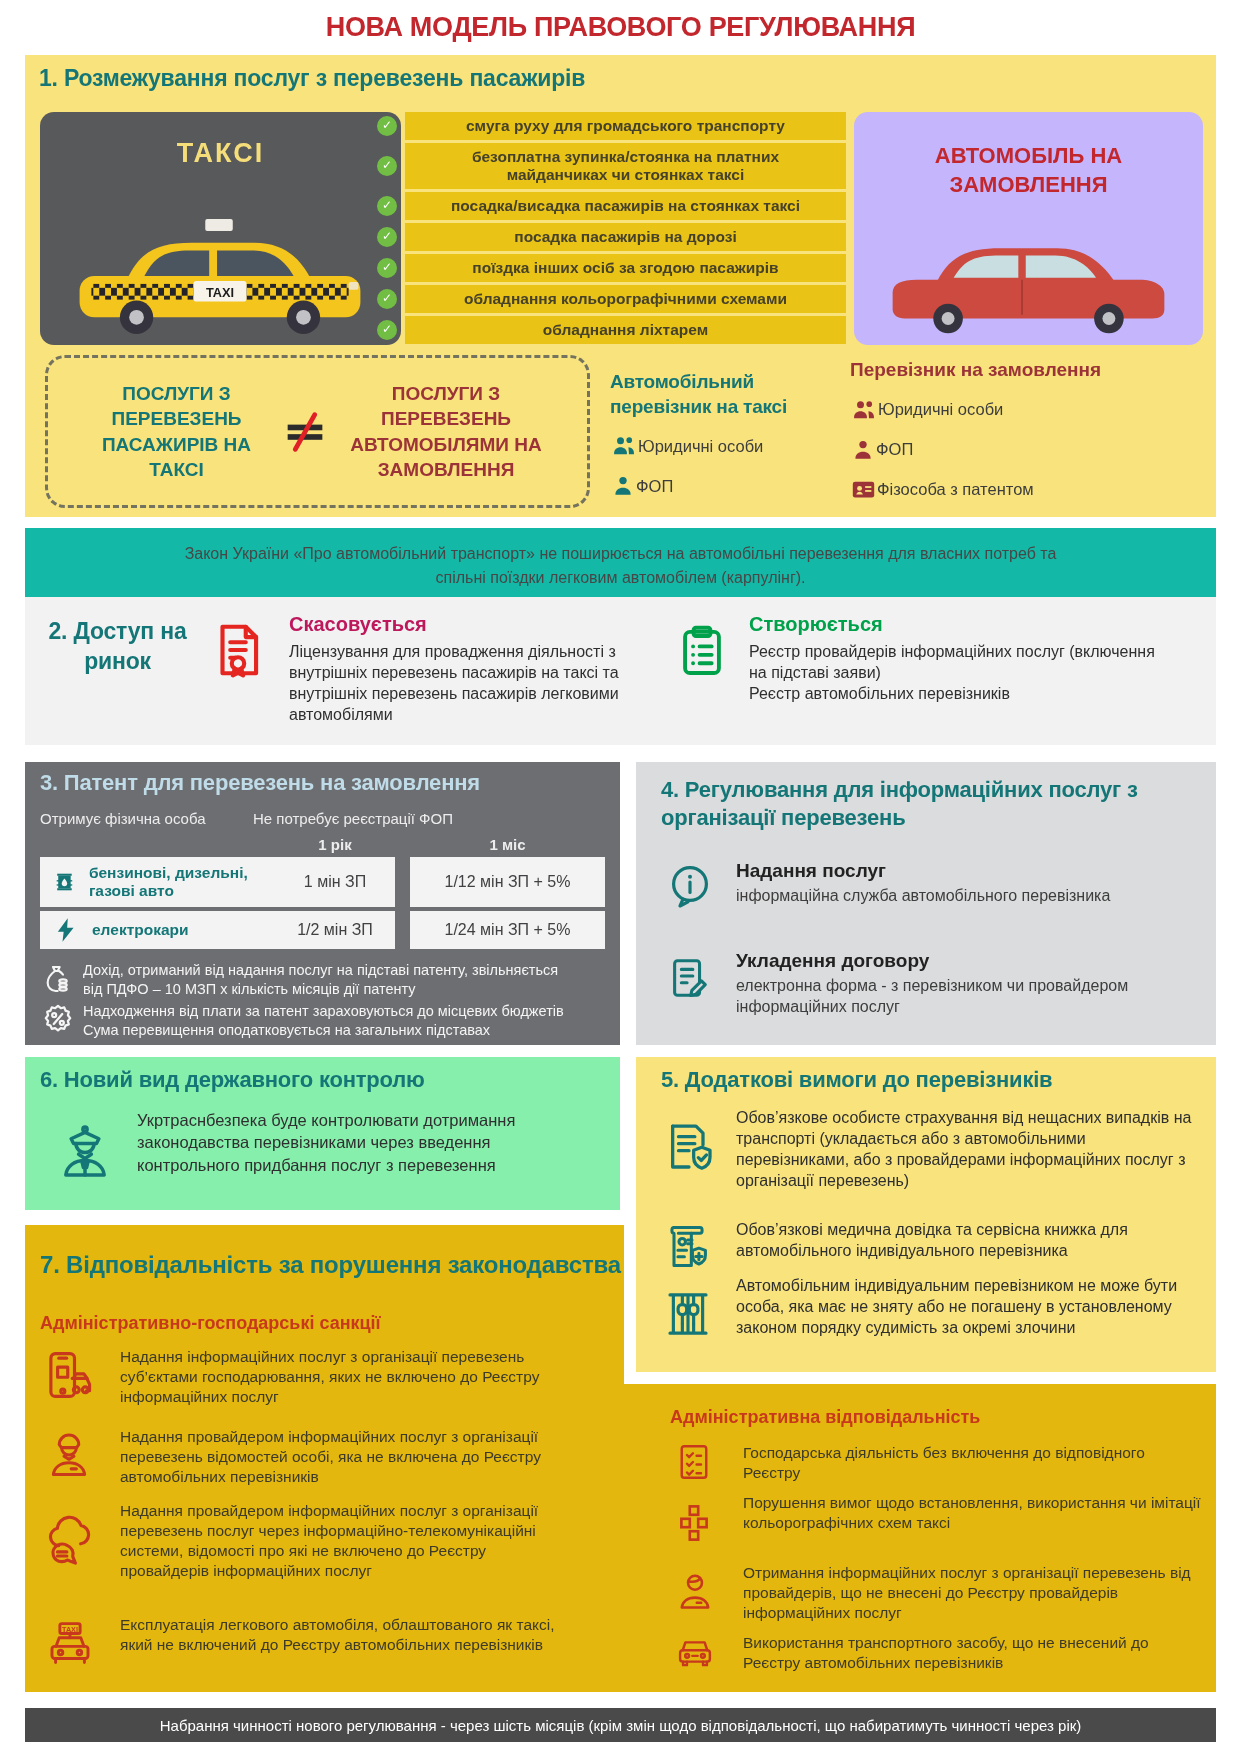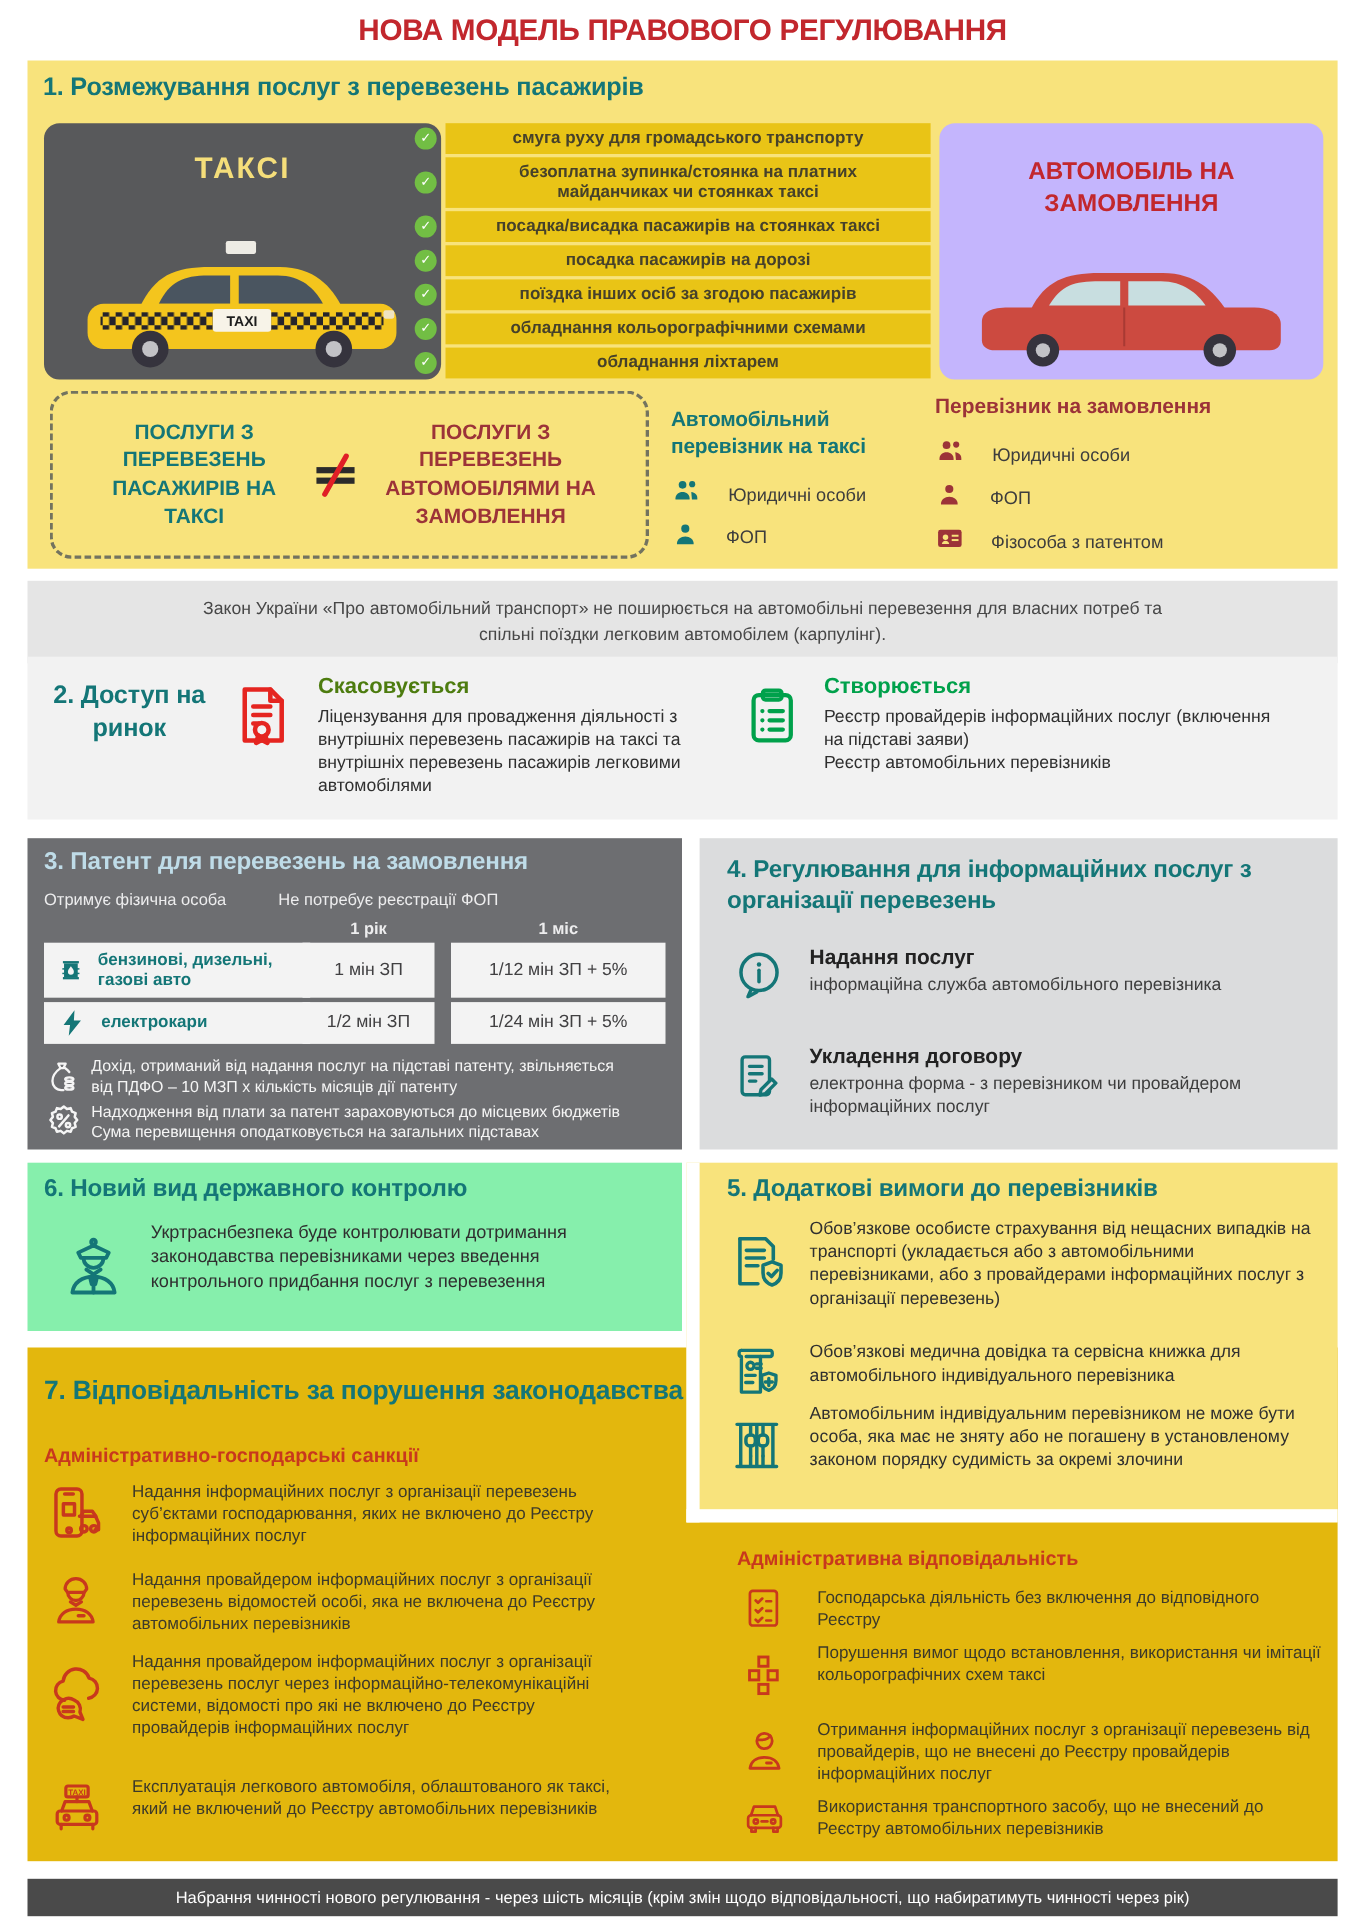--- a/index.html
+++ b/index.html
@@ -21,23 +21,23 @@
   .mark{position:absolute;top:50%;transform:translateY(-50%);width:20px;height:20px;border-radius:50%;
         color:#fff;font-size:12px;font-weight:bold;display:flex;align-items:center;justify-content:center;}
   .mark.ok{left:-28px;background:#72BE44;}
   .mark.no{right:-30px;background:#DC5B52;}
   #order-box{left:829px;top:57px;width:349px;height:233px;background:#c4b5fd;border-radius:14px;}
   #order-box .cap{margin:30px auto 0;width:270px;text-align:center;color:#C2272D;font-weight:bold;font-size:22px;line-height:1.3;}
   #neq-box{left:20px;top:300px;width:545px;height:153px;border:3px dashed #73735f;border-radius:20px;
            display:flex;align-items:center;justify-content:space-between;padding:0 26px;}
   .neq-text{font-weight:bold;font-size:19px;line-height:1.32;text-align:center;}
   .carrier h4{margin:0;font-size:19px;line-height:1.3;}
-  .carrier .ci{display:flex;align-items:flex-end;gap:24px;margin-top:13px;font-size:16.5px;color:#3d3d3d;}
-  
-  #law{left:25px;top:528px;width:1191px;height:75px;background:#e5e5e5;display:flex;align-items:center;justify-content:center;}
+  .carrier .ci{display:flex;align-items:center;gap:0;margin-top:13px;font-size:16.5px;color:#3d3d3d;}
+  
+  #law{left:25px;top:528px;width:1191px;height:75px;background:#14b8a6;display:flex;align-items:center;justify-content:center;}
   #law div{max-width:900px;text-align:center;color:#474747;font-size:16px;line-height:1.45;}
   
   #sec2{left:25px;top:597px;width:1191px;height:148px;background:#F2F2F2;}
   
   #sec3{left:25px;top:762px;width:595px;height:283px;background:#6D6E71;color:#EDEDEE;}
   .cell{position:absolute;background:#F3F3F3;display:flex;align-items:center;justify-content:center;text-align:center;}
   .cell.lbl{justify-content:flex-start;padding-left:12px;gap:12px;}
   .cell .t{color:#147677;font-weight:bold;font-size:15.5px;line-height:1.15;text-align:left;}
   .cell .v{color:#414042;font-size:16px;}
   .note{position:absolute;font-size:14.5px;line-height:19px;color:#F5F5F5;}
@@ -225,21 +225,21 @@
     <div class="abs h-teal" style="left:15px;top:20px;width:155px;text-align:center;font-size:23px;line-height:1.3;">2. Доступ на ринок</div>
     <span class="icn abs" style="left:182px;top:22px;width:62px;height:62px;color:#E52520;">
         <svg viewBox="0 0 24 24" fill="none" stroke="currentColor" stroke-width="1.6" stroke-linecap="round" stroke-linejoin="round">
           <path d="M6 3h9l4 4v14H6z"></path>
           <path d="M15 3v4h4"></path>
           <path d="M9 9h6M9 12h6M9 15h2"></path>
           <circle cx="12" cy="17.2" r="2.4"></circle>
           <path d="M10.8 19.2l-.8 2.6 2-1 2 1-.8-2.6"></path>
         </svg>
       </span>
-    <div class="abs" style="left:264px;top:16px;color:#4d7c0f;font-weight:bold;font-size:20px;">Скасовується</div>
+    <div class="abs" style="left:264px;top:16px;color:#be185d;font-weight:bold;font-size:20px;">Скасовується</div>
     <div class="abs" style="left:264px;top:44px;width:340px;font-size:16px;line-height:21px;color:#2f2f2f;">Ліцензування для провадження діяльності з внутрішніх перевезень пасажирів на таксі та внутрішніх перевезень пасажирів легковими автомобілями</div>
     <span class="icn abs" style="left:648px;top:22px;width:58px;height:62px;color:#00A14B;">
         <svg viewBox="0 0 24 24" fill="none" stroke="currentColor" stroke-width="1.6" stroke-linecap="round" stroke-linejoin="round">
           <rect x="5" y="4.5" width="14" height="17" rx="2"></rect>
           <rect x="8.5" y="2.8" width="7" height="3.4" rx="1"></rect>
           <path d="M8.3 10.5h.01M11 10.5h5M8.3 14h.01M11 14h5M8.3 17.5h.01M11 17.5h5"></path>
         </svg>
       </span>
     <div class="abs" style="left:724px;top:16px;color:#00A14B;font-weight:bold;font-size:20px;">Створюється</div>
     <div class="abs" style="left:724px;top:44px;width:420px;font-size:16px;line-height:21px;color:#2f2f2f;">

